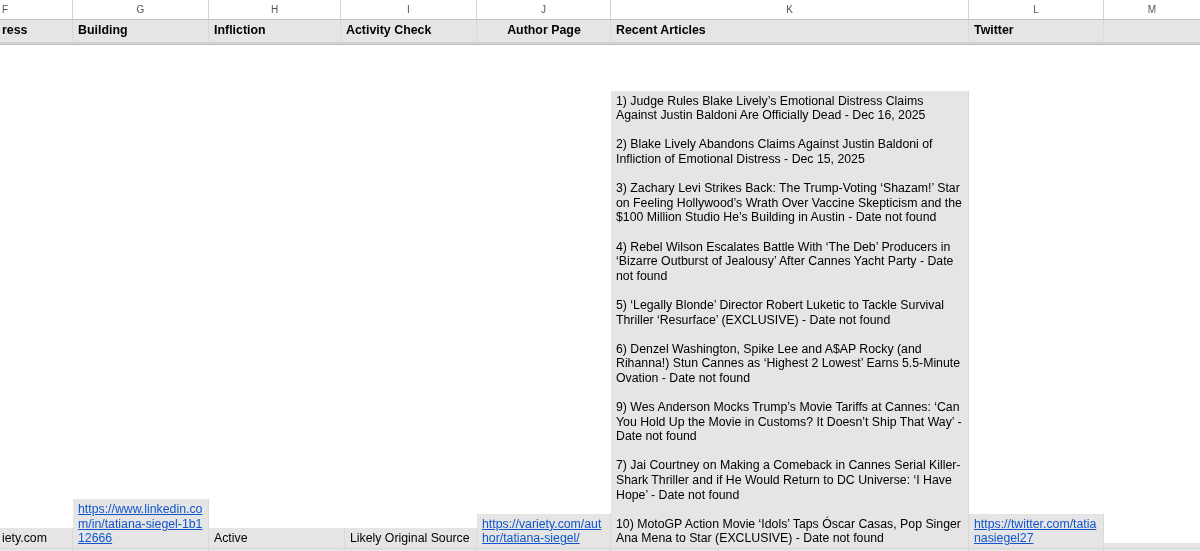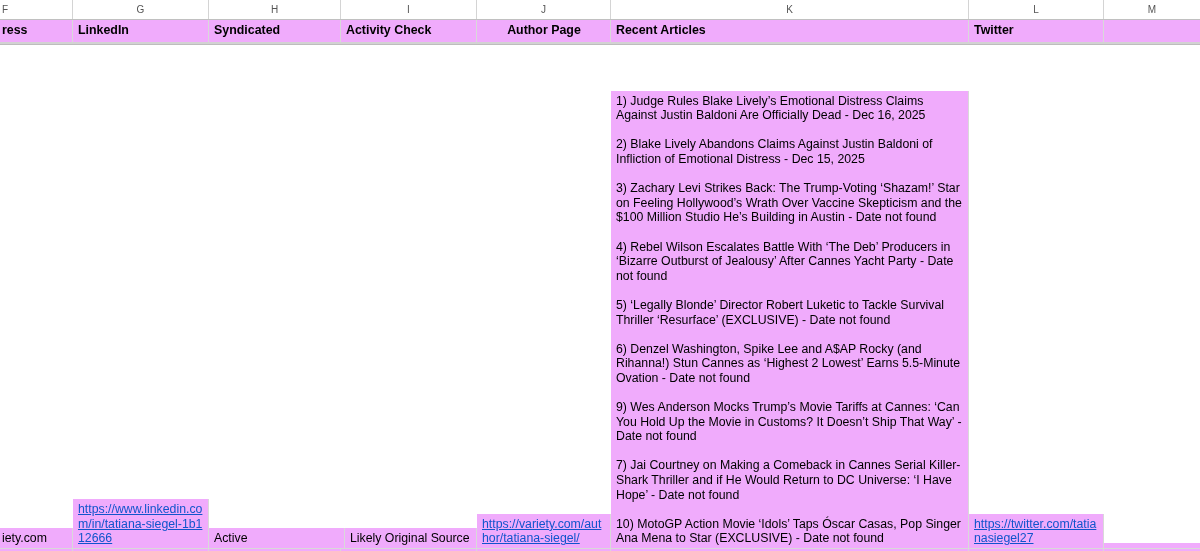--- a/index.html
+++ b/index.html
@@ -50,21 +50,21 @@
   }
   .cell {
     box-sizing: border-box;
     border-right: 1px solid #d9d9d9;
     border-bottom: 1px solid #d9d9d9;
     padding: 2px 4px 2px 5px;
     font-size: 12.3px;
     line-height: 14.6px;
     color: #000000;
     overflow: hidden;
-    background: #f0abfc;
+    background: #e5e5e5;
     word-wrap: break-word;
     overflow-wrap: break-word;
   }
   .cell:last-child { border-right: none; }
 
   
   .row-header .cell {
     font-weight: bold;
     font-size: 12.4px;
     line-height: 15px;
@@ -124,22 +124,22 @@
     <div class="col-header" style="width:132px;">H</div>
     <div class="col-header" style="width:136px;">I</div>
     <div class="col-header" style="width:134px;">J</div>
     <div class="col-header" style="width:358px;">K</div>
     <div class="col-header" style="width:135px;">L</div>
     <div class="col-header" style="width:96px;">M</div>
   </div>
 
   <div class="row row-header">
     <div class="cell truncated-left" style="width:73px;">ress</div>
-    <div class="cell" style="width:136px;">LinkedIn</div>
-    <div class="cell" style="width:132px;">Syndicated</div>
+    <div class="cell" style="width:136px;">Building</div>
+    <div class="cell" style="width:132px;">Infliction</div>
     <div class="cell" style="width:136px;">Activity Check</div>
     <div class="cell" style="width:134px;text-align:center;">Author Page</div>
     <div class="cell" style="width:358px;">Recent Articles</div>
     <div class="cell" style="width:135px;">Twitter</div>
     <div class="cell" style="width:96px;"></div>
   </div>
 
   <div class="freeze-bar"></div>
 
   <div class="row row-data">

